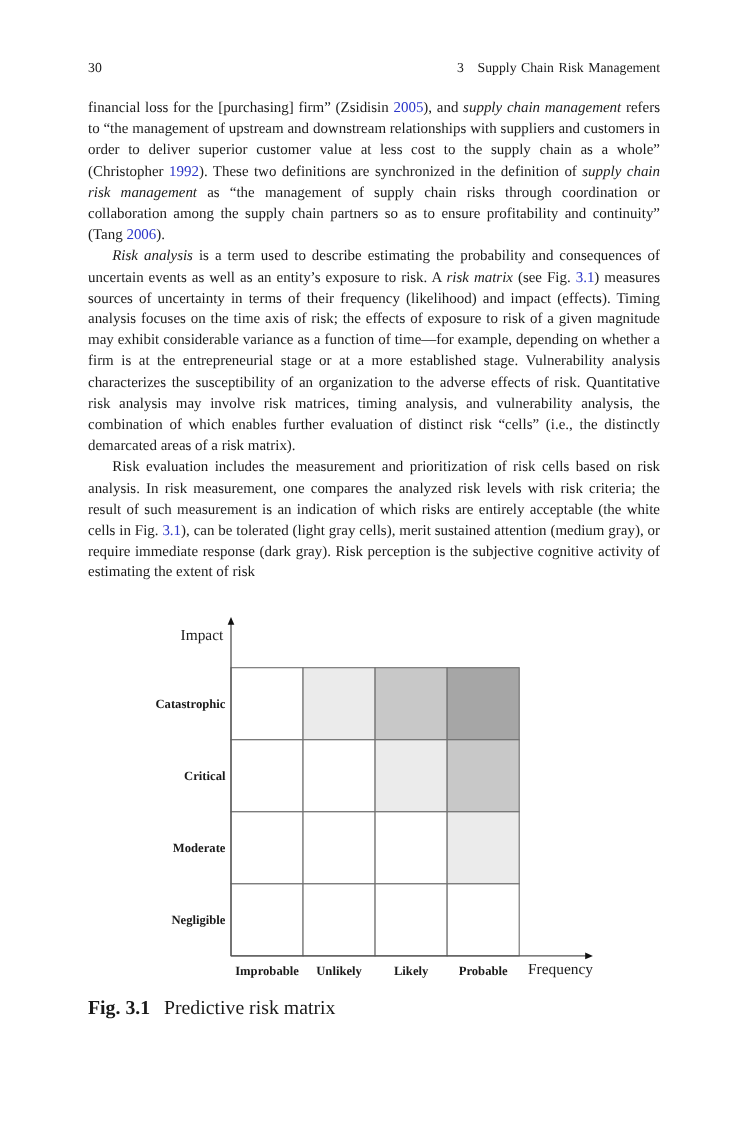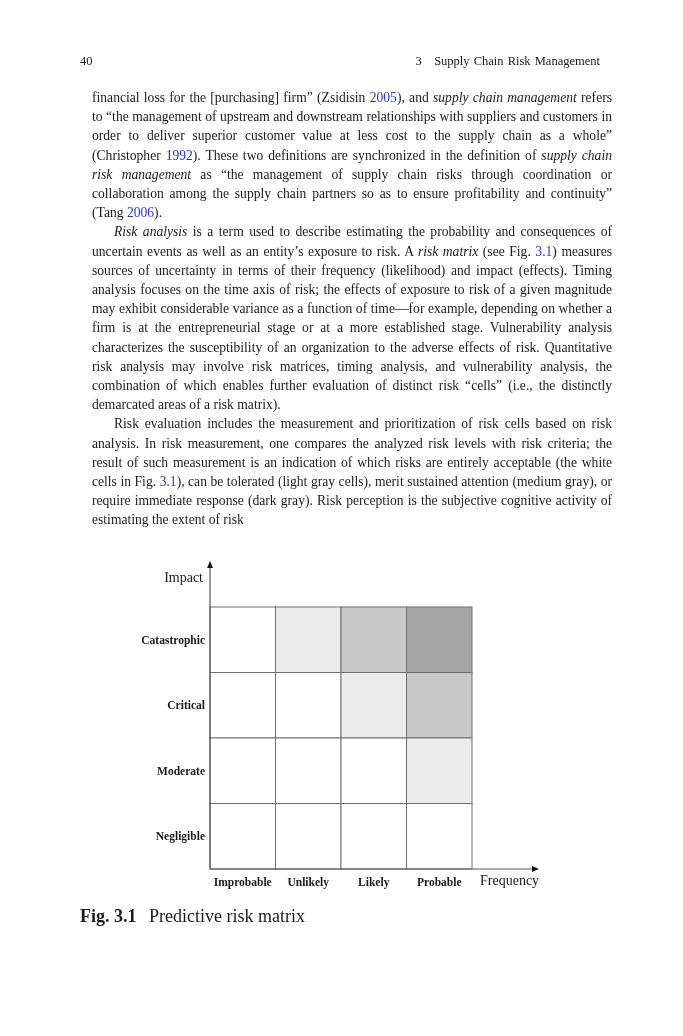--- a/index.html
+++ b/index.html
@@ -3,36 +3,36 @@
 <meta charset="utf-8">
 <style>
   html, body { margin: 0; padding: 0; background: #ffffff; }
   body { width: 683px; height: 1036px; position: relative; overflow: hidden;
          font-family: "Liberation Serif", "DejaVu Serif", serif; color: #1a1a1a; }
   .header { position: absolute; top: 54px; left: 80px; width: 520px; height: 16px;
             font-size: 12.5px; }
   .header .pnum { position: absolute; left: 0; top: 0; }
   .header .running { position: absolute; right: 0; top: 0; word-spacing: 1px; }
   .body-text { position: absolute; top: 88px; left: 80px; width: 520px;
-               font-size: 13.6px; line-height: 19.2px; text-align: justify; margin-left: 12px; }
+               font-size: 13.6px; line-height: 19.2px; text-align: justify; }
   .body-text p { margin: 0; text-indent: 0; }
   .body-text p.indent { text-indent: 22px; }
   .cite { color: #2b35c9; }
   em { font-style: italic; }
 
   .figure { position: absolute; left: 130px; top: 556px; width: 430px; height: 340px; }
   .fig-svg { position: absolute; left: 0; top: 0; }
   .caption { position: absolute; left: 80px; top: 906px; font-size: 18px; }
   .caption .fig-label { font-weight: bold; margin-right: 8px; }
 </style>
 </head>
 <body>
 
 <div class="header">
-  <span class="pnum">40</span>
+  <span class="pnum">30</span>
   <span class="running" style="white-space:pre;">3   Supply Chain Risk Management</span>
 </div>
 
 <div class="body-text">
   <p>financial loss for the [purchasing] firm” (Zsidisin <span class="cite">2005</span>), and <em>supply chain management</em> refers to “the management of upstream and downstream relationships with suppliers and customers in order to deliver superior customer value at less cost to the supply chain as a whole” (Christopher <span class="cite">1992</span>). These two definitions are synchronized in the definition of <em>supply chain risk management</em> as “the management of supply chain risks through coordination or collaboration among the supply chain partners so as to ensure profitability and continuity” (Tang <span class="cite">2006</span>).</p>
   <p class="indent"><em>Risk analysis</em> is a term used to describe estimating the probability and consequences of uncertain events as well as an entity’s exposure to risk. A <em>risk matrix</em> (see Fig. <span class="cite">3.1</span>) measures sources of uncertainty in terms of their frequency (likelihood) and impact (effects). Timing analysis focuses on the time axis of risk; the effects of exposure to risk of a given magnitude may exhibit considerable variance as a function of time—for example, depending on whether a firm is at the entrepreneurial stage or at a more established stage. Vulnerability analysis characterizes the susceptibility of an organization to the adverse effects of risk. Quantitative risk analysis may involve risk matrices, timing analysis, and vulnerability analysis, the combination of which enables further evaluation of distinct risk “cells” (i.e., the distinctly demarcated areas of a risk matrix).</p>
   <p class="indent">Risk evaluation includes the measurement and prioritization of risk cells based on risk analysis. In risk measurement, one compares the analyzed risk levels with risk criteria; the result of such measurement is an indication of which risks are entirely acceptable (the white cells in Fig. <span class="cite">3.1</span>), can be tolerated (light gray cells), merit sustained attention (medium gray), or require immediate response (dark gray). Risk perception is the subjective cognitive activity of estimating the extent of risk</p>
 </div>
 
 <div class="figure">

